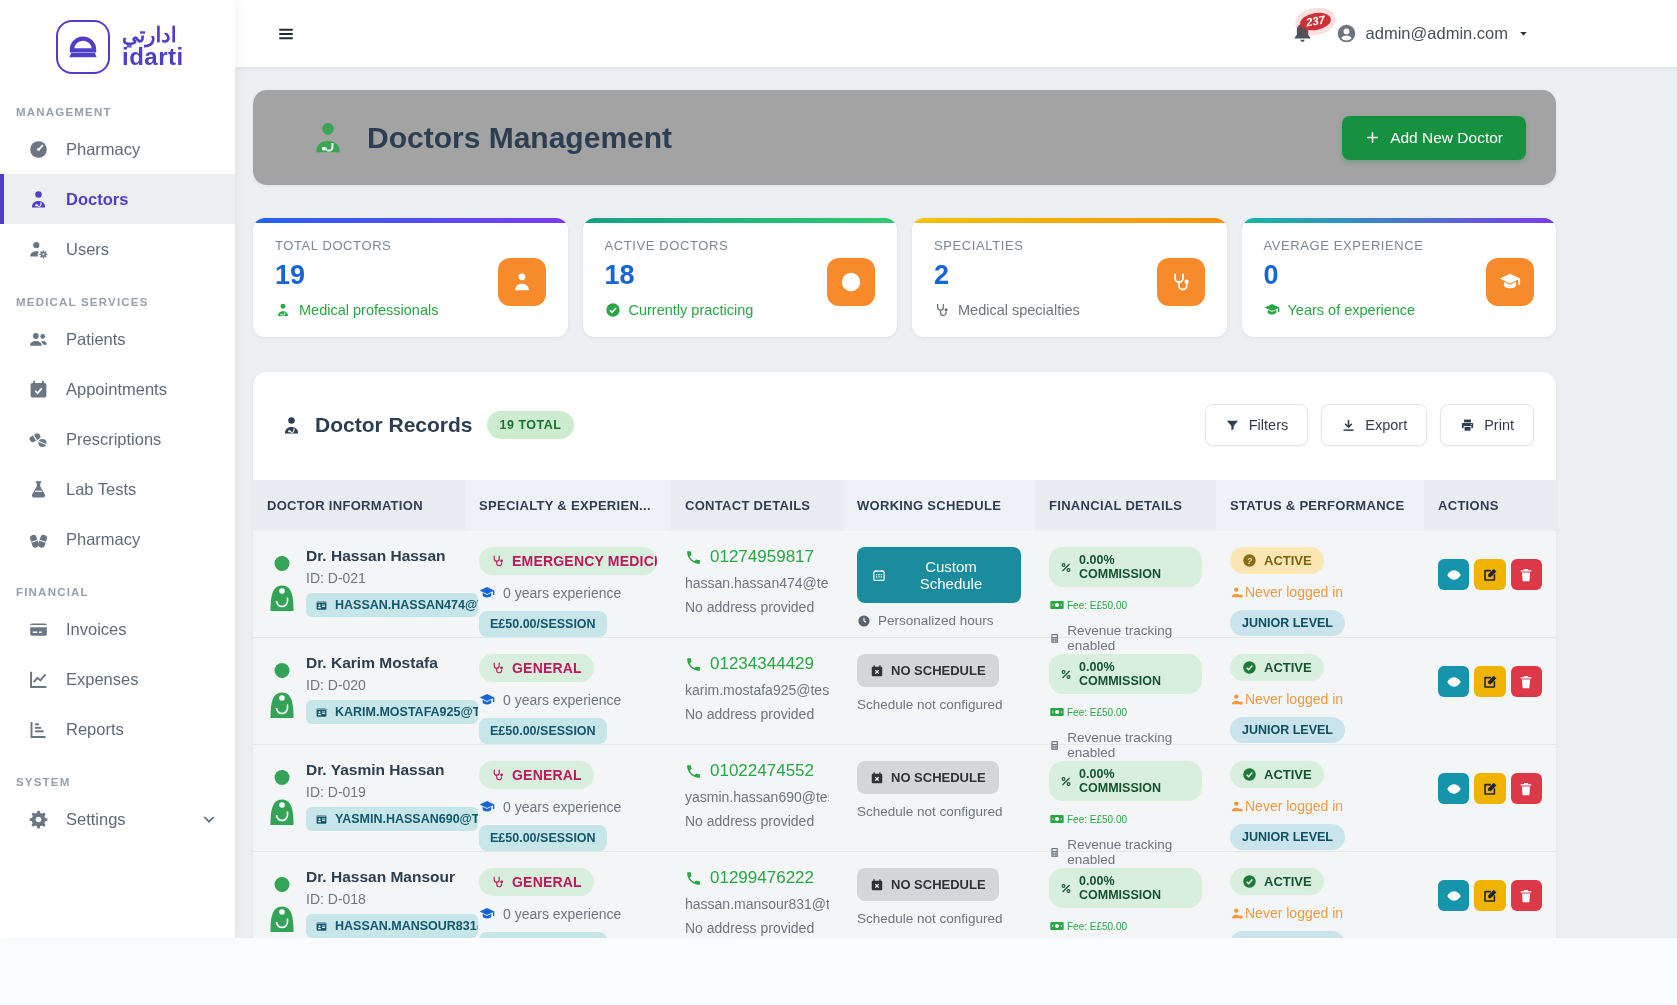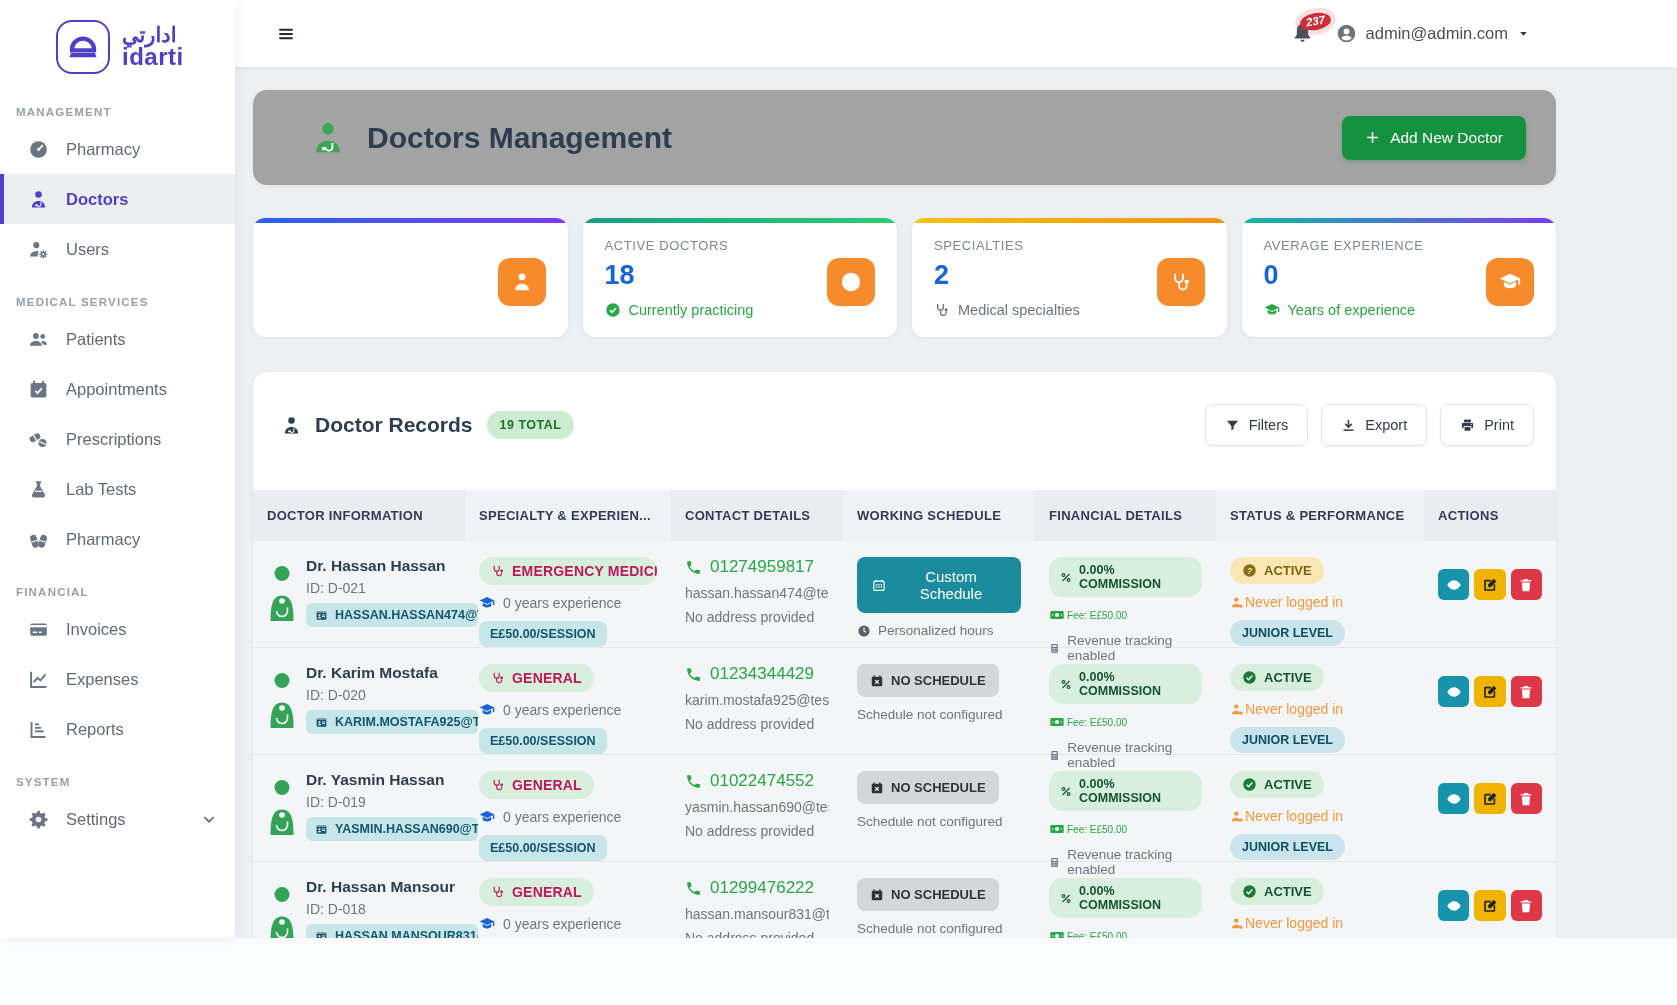--- a/index.html
+++ b/index.html
@@ -54,21 +54,21 @@
   .stat-value { font-size:27px; font-weight:bold; color:#1665d8; margin-top:7px; }
   .stat-sub { display:flex; align-items:center; gap:8px; font-size:14.5px; margin-top:11px; }
   .stat-sub .ic { width:16px; height:16px; }
   .stat-sub.green { color:#28a745; }
   .stat-sub.gray { color:#6c757d; }
   .stat-icon { position:absolute; right:22px; top:40px; width:48px; height:48px; background:#f78b2b; border-radius:12px; color:#fff; display:flex; align-items:center; justify-content:center; }
   .stat-icon .ic { width:22px; height:22px; }
 
   
   .records-card { margin-top:35px; background:#fff; border-radius:14px 14px 0 0; box-shadow:0 1px 4px rgba(31,45,61,.07); }
-  .records-head { display:flex; align-items:center; padding:32px 22px 44px 28px; }
+  .records-head { display:flex; align-items:center; padding:32px 22px 34px 28px; }
   .records-title { display:flex; align-items:center; gap:13px; font-size:21px; font-weight:bold; color:#2c3e50; }
   .records-title .ic { width:21px; height:21px; color:#2c3e50; }
   .count-badge { background:#cdeccf; color:#187231; font-size:12.5px; font-weight:bold; letter-spacing:.5px; border-radius:14px; padding:7px 13px; margin-left:14px; }
   .toolbar { margin-left:auto; display:flex; gap:13px; }
   .tool-btn { display:flex; align-items:center; gap:9px; background:#fff; border:1px solid #e1e5ea; border-radius:8px; padding:12px 19px; font-size:14.5px; font-family:inherit; color:#333c4a; cursor:pointer; box-shadow:0 1px 2px rgba(31,45,61,.05); }
   .tool-btn .ic { width:15px; height:15px; color:#2d3e50; }
 
   .tgrid { display:grid; grid-template-columns:212px 206px 172px 192px 181px 208px 1fr; }
   .th { background:#e9edf2; padding:18px 14px; font-size:13px; font-weight:bold; color:#2f3d53; letter-spacing:.3px; white-space:nowrap; overflow:hidden; }
   .th:nth-child(even) { background:#eef1f5; }
@@ -362,20 +362,35 @@
                 <path d="M3.5 10.8h17v2.4h-17z"></path>
               </svg>
             </i>
           <span>Add New Doctor</span>
         </button>
       </div>
 
       <div class="stats">
         <div class="stat-card">
           <div class="stat-bar" style="background: linear-gradient(90deg, rgb(37, 99, 235), rgb(124, 58, 237));"></div>
+          <div class="stat-body">
+            <div class="stat-label">TOTAL DOCTORS</div>
+            <div class="stat-value">19</div>
+            <div class="stat-sub green">
+                <i class="ic">
+                  <svg viewBox="0 0 24 24" fill="currentColor">
+                    <circle cx="12" cy="6.3" r="3.7"></circle>
+                    <path d="M4.5 21c0-4.6 3.2-7.2 7.5-7.2s7.5 2.6 7.5 7.2z"></path>
+                    <circle cx="9.3" cy="18.7" r="1.2" fill="#fff"></circle>
+                    <path d="M14.8 15.2v2.6a2.2 2.2 0 01-4.4 0" fill="none" stroke="#fff" stroke-width="1.2"></path>
+                  </svg>
+                </i>
+                <span>Medical professionals</span>
+              </div>
+          </div>
           <div class="stat-icon">
               <i class="ic">
                 <svg viewBox="0 0 24 24" fill="currentColor">
                   <circle cx="12" cy="6.3" r="3.7"></circle>
                   <path d="M4.5 21c0-4.6 3.2-7.2 7.5-7.2s7.5 2.6 7.5 7.2z"></path>
                   <circle cx="9.3" cy="18.7" r="1.2" fill="#fff"></circle>
                   <path d="M14.8 15.2v2.6a2.2 2.2 0 01-4.4 0" fill="none" stroke="#fff" stroke-width="1.2"></path>
                 </svg>
               </i>
             </div>

